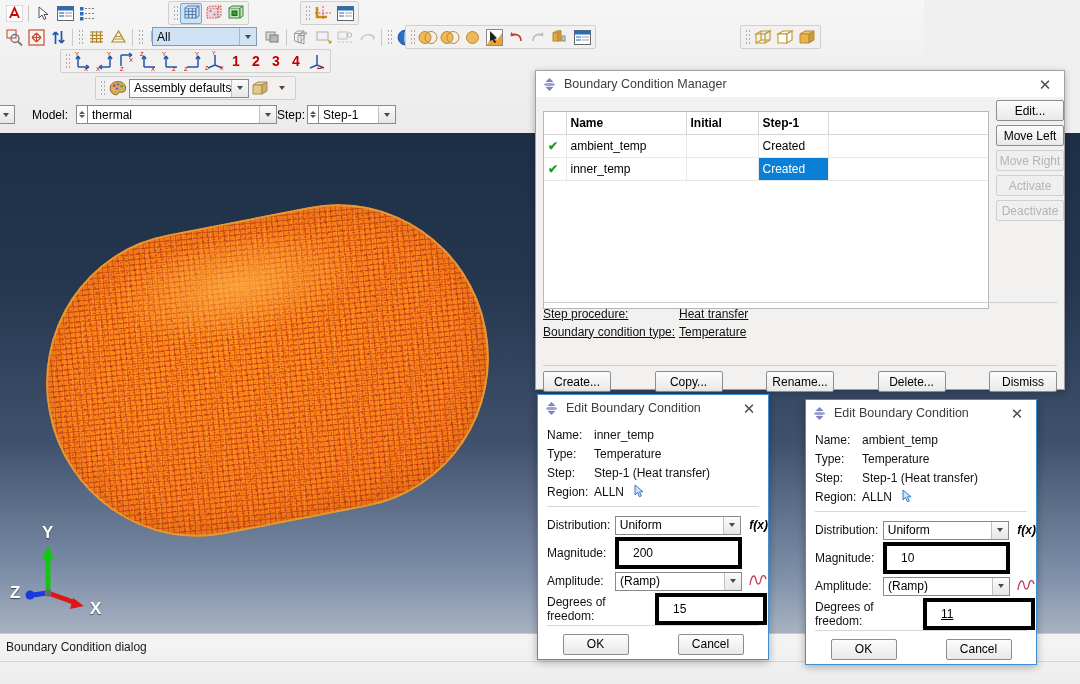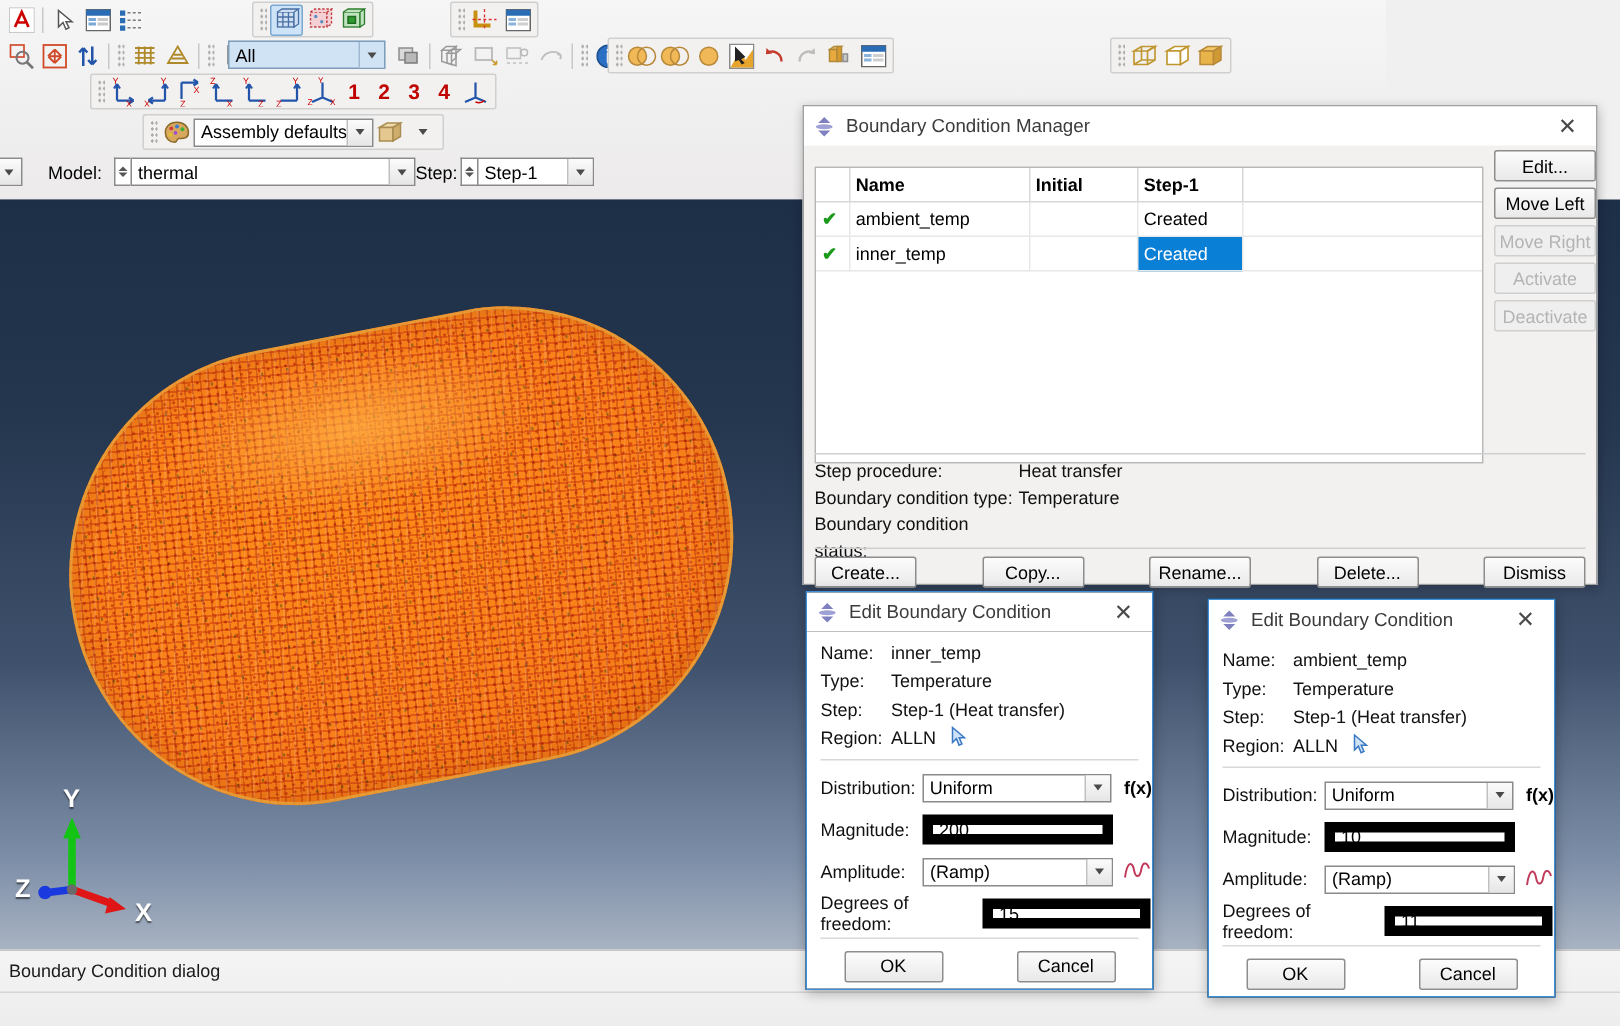--- a/index.html
+++ b/index.html
@@ -105,40 +105,40 @@
   .col-init{width:72px;}
   .col-step{width:70px;}
   .chk{color:#1a9a1a;font-weight:bold;font-size:12px;}
   td.selcell{background:#0a7fd6;color:#fff;border-right:1px solid #0a7fd6;}
   .rightbtns{position:absolute;left:460px;top:3px;width:64px;}
   .rbtn{width:68px;height:21px;margin-bottom:4px;background:linear-gradient(#fcfcfc,#e9e9e9);
      border:1px solid #8d8d8d;border-radius:2px;font-size:12px;display:flex;
      align-items:center;justify-content:center;box-sizing:border-box;color:#000;}
   .rbtn.dis{color:#b4b4b4;border-color:#cfcfcf;background:#efefef;}
   #bcm .hsep{position:absolute;left:7px;top:205px;width:514px;height:1px;background:#d0cfcf;}
-  #bcm .infoarea{position:absolute;left:7px;top:209px;width:514px;font-size:12px;line-height:17.5px;color:#111;}
+  #bcm .infoarea{position:absolute;left:7px;top:209px;width:514px;font-size:12px;line-height:17.5px;color:#111;text-decoration:underline;}
   #bcm .infoarea .row{display:flex;}
   #bcm .infoarea .k{width:136px;}
   #bcm .hsep2{position:absolute;left:7px;top:268px;width:514px;height:1px;background:#d0cfcf;}
   #bcm .botbtns{position:absolute;left:7px;top:274px;width:514px;display:flex;justify-content:space-between;}
   .bbtn{width:68px;height:21px;background:linear-gradient(#fcfcfc,#e9e9e9);border:1px solid #8d8d8d;
      border-radius:2px;font-size:12px;display:flex;align-items:center;justify-content:center;box-sizing:border-box;}
 
   
-  .ebc{border:1px solid #3f8fd6;box-shadow:0 2px 8px rgba(0,0,0,.3);background:#000000;}
+  .ebc{border:1px solid #3f8fd6;box-shadow:0 2px 8px rgba(0,0,0,.3);background:#701a75;}
   .ebc .body{position:relative;background:#fff;padding:0;}
   .ebc .frow{display:flex;align-items:center;height:19px;font-size:12px;padding-left:9px;}
   .ebc .fk{width:47px;color:#111;}
   .ebc .fv{color:#111;}
   .ebc .divider{height:1px;background:#d8d8d8;margin:5px 9px 6px 9px;}
   .ctlrow{display:flex;align-items:center;height:24px;padding-left:9px;margin-bottom:4px;}
   .ctlrow .ck{font-size:12px;color:#111;}
-  .fxlabel{font-weight:bold;font-size:12px;color:#000;margin-left:8px;}
-  .txtinput{height:20px;border:7px solid #000000;background:#fff;font-size:12px;
-     display:flex;align-items:center;padding-left:4px;box-sizing:border-box;color:#000;}
+  .fxlabel{font-style:italic;font-weight:bold;font-size:12px;color:#000;margin-left:8px;}
+  .txtinput{height:32px;border:4px solid #000000;background:#fff;font-size:12px;
+     display:flex;align-items:center;padding-left:14px;box-sizing:border-box;color:#000;}
   .okrow{display:flex;justify-content:space-around;align-items:center;height:30px;}
   .okbtn{width:66px;height:21px;background:linear-gradient(#fcfcfc,#e9e9e9);border:1px solid #8d8d8d;
      border-radius:2px;font-size:12px;display:flex;align-items:center;justify-content:center;box-sizing:border-box;}
   .topsep{height:1px;background:#d8d8d8;margin:2px 9px 3px 9px;}
   .cursor-arrow{width:13px;height:15px;}
 </style>
 </head>
 <body>
 
 <div id="toolbar-area">
@@ -667,21 +667,20 @@
     <div class="infoarea">
       <div class="row">
         <span class="k">Step procedure:</span>
         <span class="v">Heat transfer</span>
       </div>
       <div class="row">
         <span class="k">Boundary condition type:</span>
         <span class="v">Temperature</span>
       </div>
       <div class="row">
-        <span class="k">Boundary condition status:</span>
       </div>
     </div>
 
     <div class="hsep2"></div>
 
     <div class="botbtns">
       <div class="bbtn">Create...</div>
       <div class="bbtn">Copy...</div>
       <div class="bbtn">Rename...</div>
       <div class="bbtn">Delete...</div>

